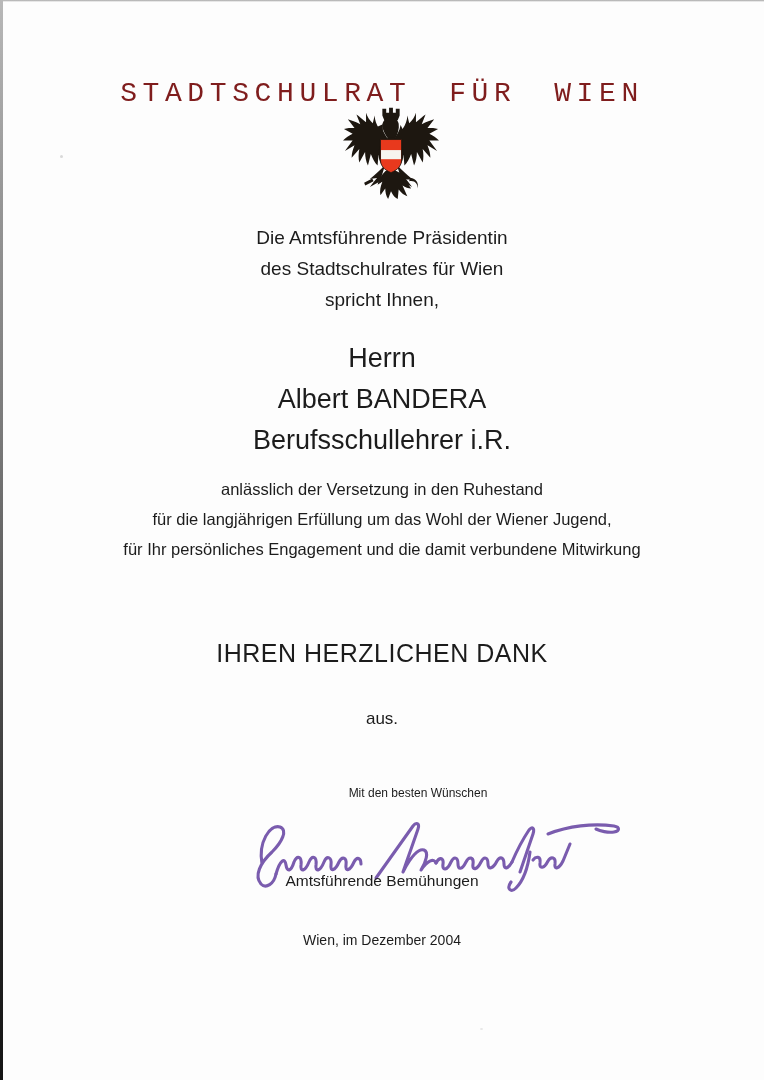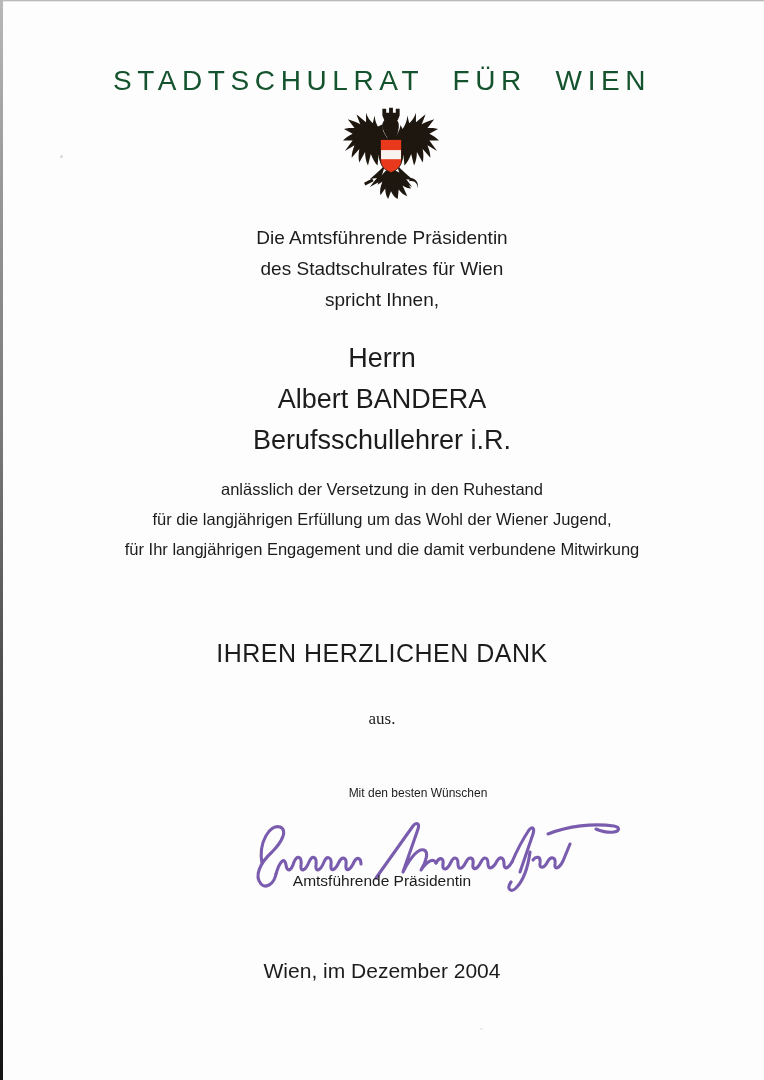--- a/index.html
+++ b/index.html
@@ -19,36 +19,36 @@
     background:linear-gradient(to bottom,
       #b8b8b8 0%, #979797 18%, #7a7a7a 40%, #4a4a4a 65%, #242424 85%, #141414 100%);
   }
   .speck { position:absolute; background:#d9d9d9; border-radius:50%; }
   .speck.s1 { left:60px; top:155px; width:3px; height:3px; }
   .speck.s2 { left:480px; top:1028px; width:3px; height:2px; opacity:.6; }
 
   .line { position:absolute; left:4px; width:756px; text-align:center; }
 
   .letterhead-title {
-    top:64px; line-height:34px;
-    font-family:Liberation Sans, sans-serif;
+    top:77px; line-height:34px;
+    font-family:Liberation Mono, monospace;
     font-size:28px; letter-spacing:0.2em; word-spacing:0.55em;
-    color:#14532d;
+    color:#7f1d1d;
   }
   .emblem { position:absolute; left:343px; top:104px; width:96px; height:96px; }
 
   .intro      { top:222px; line-height:31px; font-size:19px; }
   .recipient  { top:338px; line-height:41px; font-size:27px; }
   .bodytext   { top:474px; line-height:30px; font-size:16.5px; }
   .emphasis   { top:638px; line-height:30px; font-size:25px; letter-spacing:0.02em; }
-  .aus        { top:709px; line-height:20px; font-size:17px;font-family:Liberation Serif, serif; }
+  .aus        { top:709px; line-height:20px; font-size:17px; }
   .wishes     { top:783px; line-height:20px; font-size:12px;padding-left:36px; }
   .sig-block  { position:absolute; left:248px; top:812px; width:375px; height:86px; }
   .sig-name   { top:871px; line-height:20px; font-size:15.5px; }
-  .dateline   { top:961px; line-height:20px; font-size:21px; }
+  .dateline   { top:930px; line-height:20px; font-size:14px; }
 </style>
 </head>
 <body>
 
 <div class="page">
 
   <div class="scan-edge-top"></div>
   <div class="scan-edge-left"></div>
   <div class="speck s1"></div>
   <div class="speck s2"></div>
@@ -88,21 +88,21 @@
 
   <div class="line recipient">
     <div>Herrn</div>
     <div>Albert BANDERA</div>
     <div>Berufsschullehrer i.R.</div>
   </div>
 
   <div class="line bodytext">
     <div>anlässlich der Versetzung in den Ruhestand</div>
     <div>für die langjährigen Erfüllung um das Wohl der Wiener Jugend,</div>
-    <div>für Ihr langjährigen Engagement und die damit verbundene Mitwirkung</div>
+    <div>für Ihr persönliches Engagement und die damit verbundene Mitwirkung</div>
   </div>
 
   <div class="line emphasis">IHREN HERZLICHEN DANK</div>
 
   <div class="line aus">aus.</div>
 
   <div class="line wishes">Mit den besten Wünschen</div>
 
   <svg class="sig-block" viewBox="0 0 375 86" role="img" aria-label="Susanne Brandsteidl signature">
     <g fill="none" stroke="#7a5cae" stroke-width="3.1" stroke-linecap="round" stroke-linejoin="round">
@@ -111,18 +111,18 @@
       <path d="M128,66 L165,14 C168,10 172,11 170,17 C166,29 160,45 155,60 C163,44 171,36 176,38 C181,40 178,50 173,58 C180,48 186,46 188,51" stroke="#7a5cae"></path>
       <path d="M188,51 C191,45 196,45 195,52 C194,59 199,59 203,50 C206,44 210,45 210,52 C210,58 214,58 218,50 C221,44 226,45 225,52 C224,59 229,58 233,50 C236,44 240,45 240,52 C240,58 245,57 249,49 C252,44 256,45 256,52 C256,58 260,57 264,50" stroke="#7a5cae"></path>
       <path d="M264,50 C270,36 277,24 281,18 C284,14 287,16 285,22 C281,34 276,48 272,60" stroke="#7a5cae"></path>
       <path d="M282,40 C280,55 276,68 268,76 C263,81 258,77 263,70" stroke="#7a5cae"></path>
       <path d="M285,48 C288,44 293,44 292,51 C291,57 296,57 300,49 C303,44 308,45 307,52 C306,58 311,57 315,49 L322,32" stroke="#7a5cae"></path>
       <path d="M300,22 C320,14 345,11 366,14 C372,15 372,19 366,20 C360,21 352,19 348,17" stroke="#7a5cae"></path>
     </g>
   </svg>
 
   <div class="line sig-name">
-    <div>Amtsführende Präsidentin</div>
+    <div>Amtsführende Bemühungen</div>
   </div>
 
   <div class="line dateline">Wien, im Dezember 2004</div>
 
 </div>
 
 </body></html>

